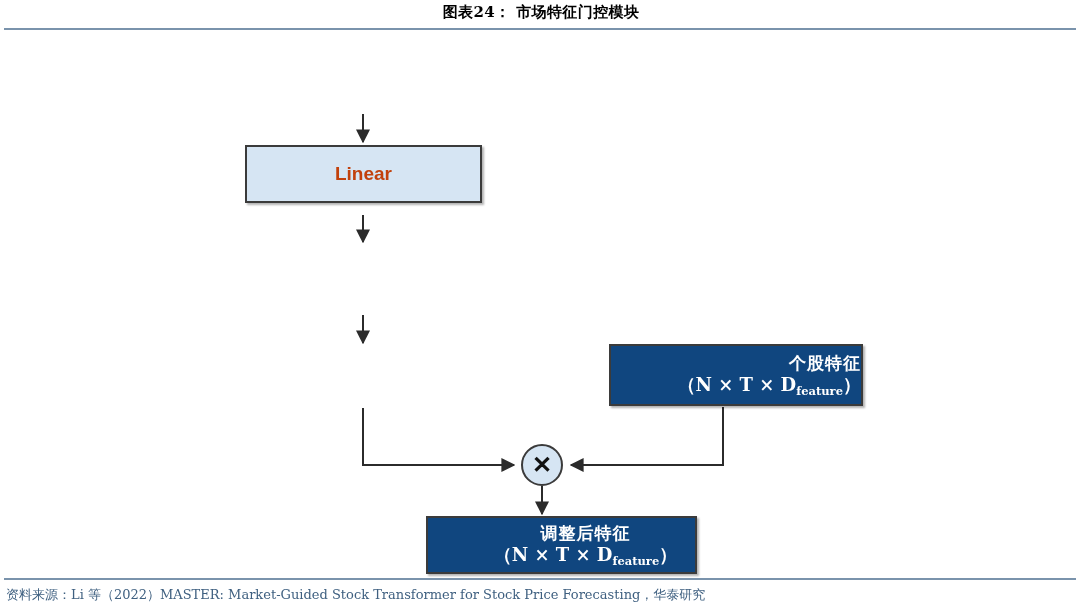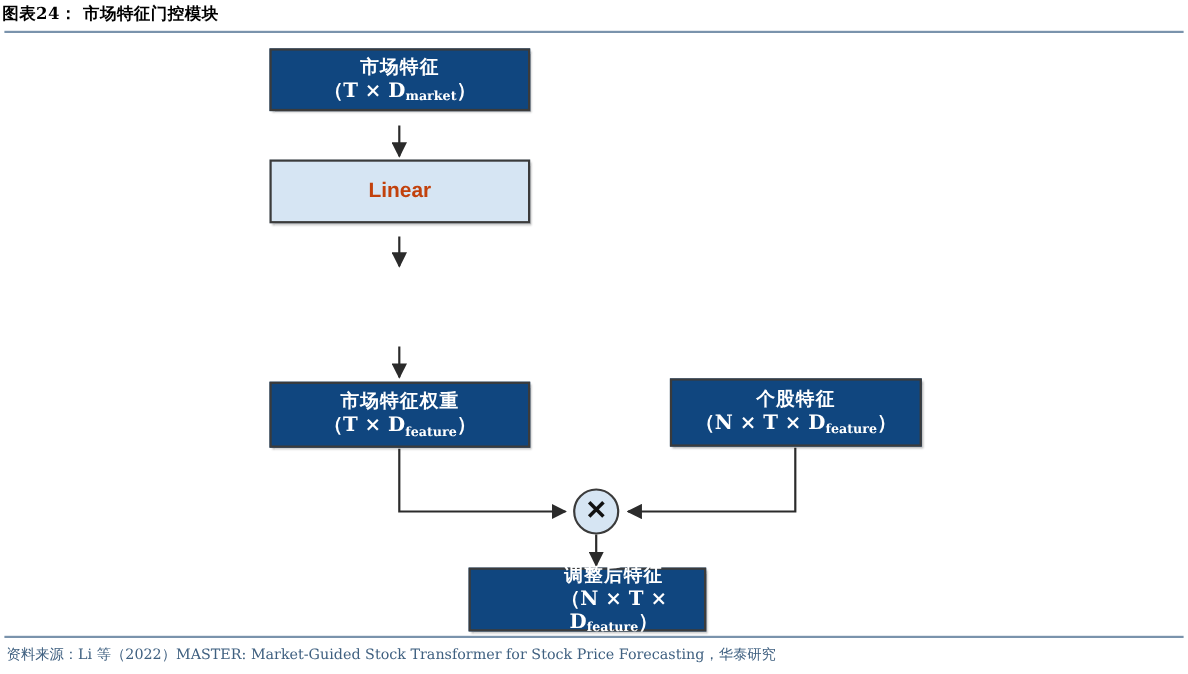--- a/index.html
+++ b/index.html
@@ -18,20 +18,21 @@
 
   
   #exhibit-header {
     position: absolute;
     left: 0;
     top: 0;
     width: 1080px;
     height: 31px;
     box-sizing: border-box;
     padding: 3px 0 0 2px;
+    text-align: center;
   }
   #exhibit-title {
     font-family: "DejaVu Serif", "Liberation Serif", serif;
     font-weight: bold;
     font-size: 15px;
     letter-spacing: .4px;
     white-space: nowrap;
   }
   #header-rule {
     position: absolute;
@@ -174,45 +175,37 @@
       <line x1="363" y1="284" x2="363" y2="312" marker-end="url(#arrow)"></line>
 
       <path d="M 363 377 L 363 434 L 514 434" marker-end="url(#arrow)"></path>
 
       <path d="M 723 376 L 723 434 L 571 434" marker-end="url(#arrow)"></path>
 
       <line x1="542" y1="455" x2="542" y2="483" marker-end="url(#arrow)"></line>
     </g>
   </svg>
 
-  <div class="node dark" style="left:245px; top:13px; width:237px; height:57px;">
-    <span class="l1">市场特征</span>
-    <span class="l2"><span>（T × D</span><sub>market</sub><span>）</span></span>
-  </div>
 
   <div class="node light" style="left:245px; top:114px; width:237px; height:58px;">
     <span class="l1">Linear</span>
   </div>
 
 
-  <div class="node dark" style="left:245px; top:316px; width:237px; height:60px;">
-    <span class="l1">市场特征权重</span>
-    <span class="l2"><span>（T × D</span><sub>feature</sub><span>）</span></span>
-  </div>
-
-  <div class="node dark" style="left:609px; top:313px; width:229px; height:62px;">
+
+  <div class="node dark" style="left:609px; top:313px; width:254px; height:62px;align-items:flex-end;">
     <span class="l1">个股特征</span>
     <span class="l2"><span>（N × T × D</span><sub>feature</sub><span>）</span></span>
   </div>
 
   <div class="mult" style="left:521px; top:413px;">
     <span>✕</span>
   </div>
 
-  <div class="node dark" style="left:426px; top:485px; width:216px; height:58px;padding-left:48px;">
+  <div class="node dark" style="left:426px; top:485px; width:271px; height:58px;padding-left:48px;">
     <span class="l1">调整后特征</span>
     <span class="l2"><span>（N × T × D</span><sub>feature</sub><span>）</span></span>
   </div>
 
 </div>
 
 <div id="footer-rule"></div>
 <div id="source-line">资料来源：Li 等（2022）MASTER: Market-Guided Stock Transformer for Stock Price Forecasting，华泰研究</div>
 
 </body></html>

